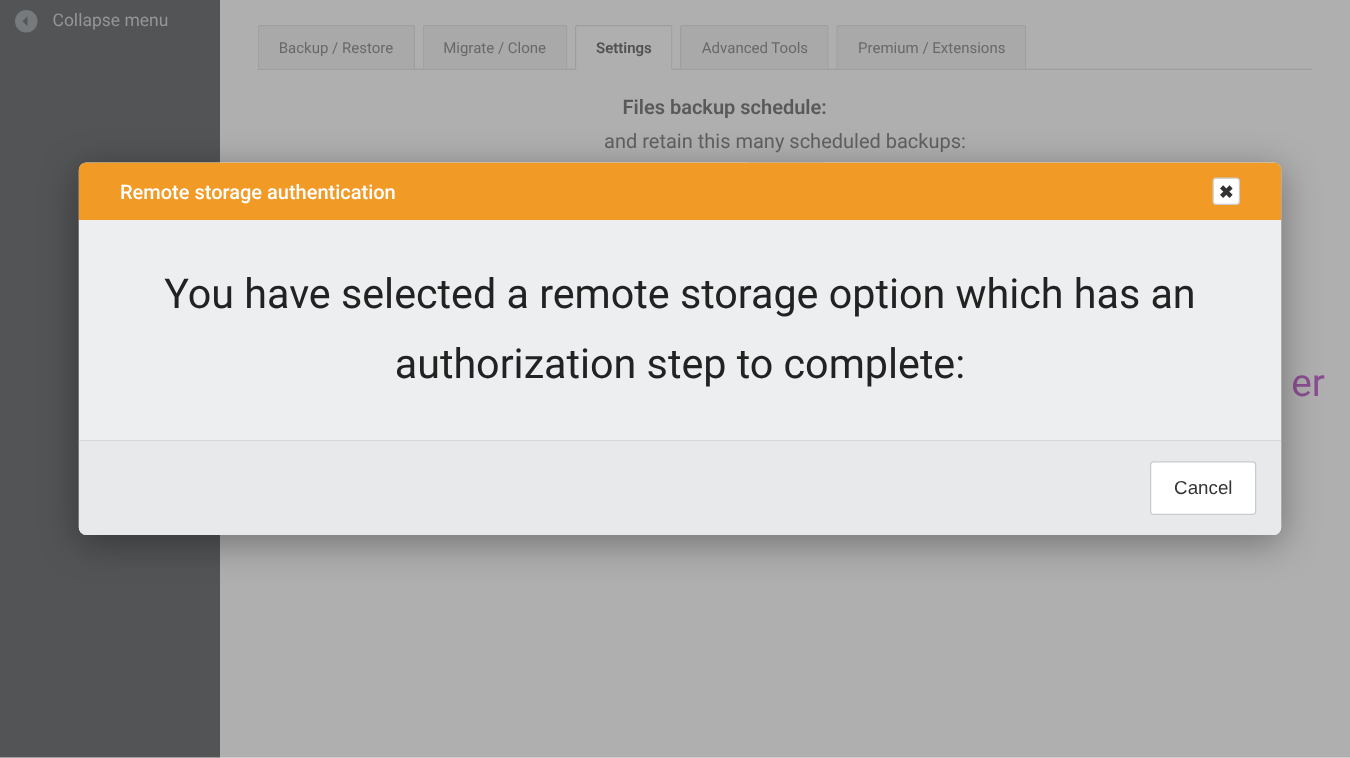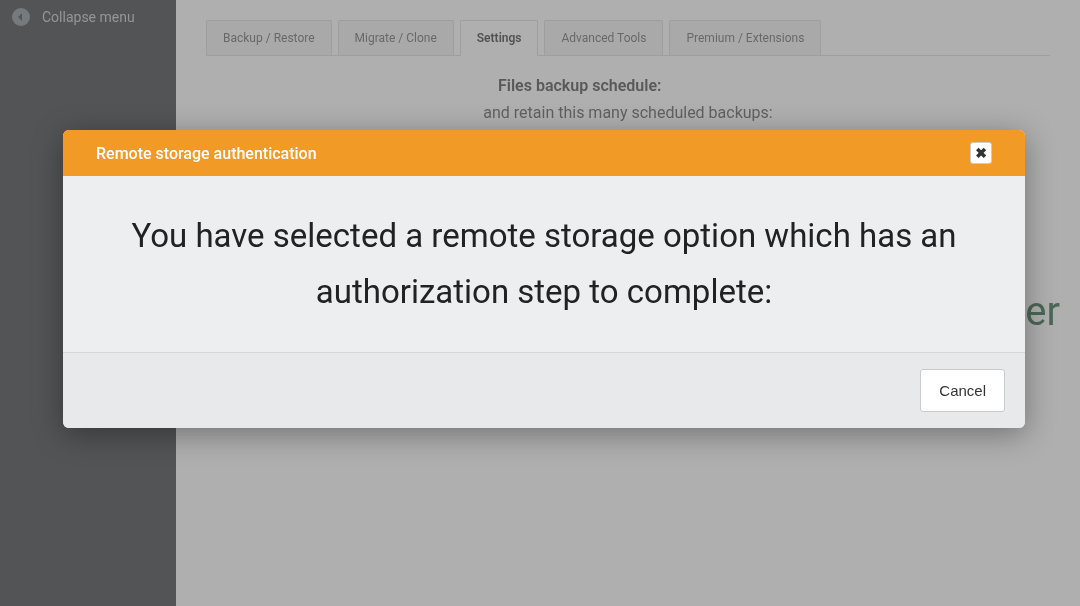--- a/index.html
+++ b/index.html
@@ -91,22 +91,22 @@
       font-size: 26px;
       line-height: 1.7;
       color: #333;
       padding-top: 130px;
     }
     .promo a { color: #2f7a8c; text-decoration: underline; }
     .peek-text {
       position: absolute;
       right: 20px;
       top: 288px;
-      font-size: 40px;
-      color: #14532d;
+      font-size: 31px;
+      color: #a21caf;
     }
     .overlay {
       position: absolute; inset: 0;
       background: rgba(120,120,120,0.55);
       z-index: 10;
     }
     .modal {
       position: absolute;
       left: 63px; top: 130px;
       width: 962px;

